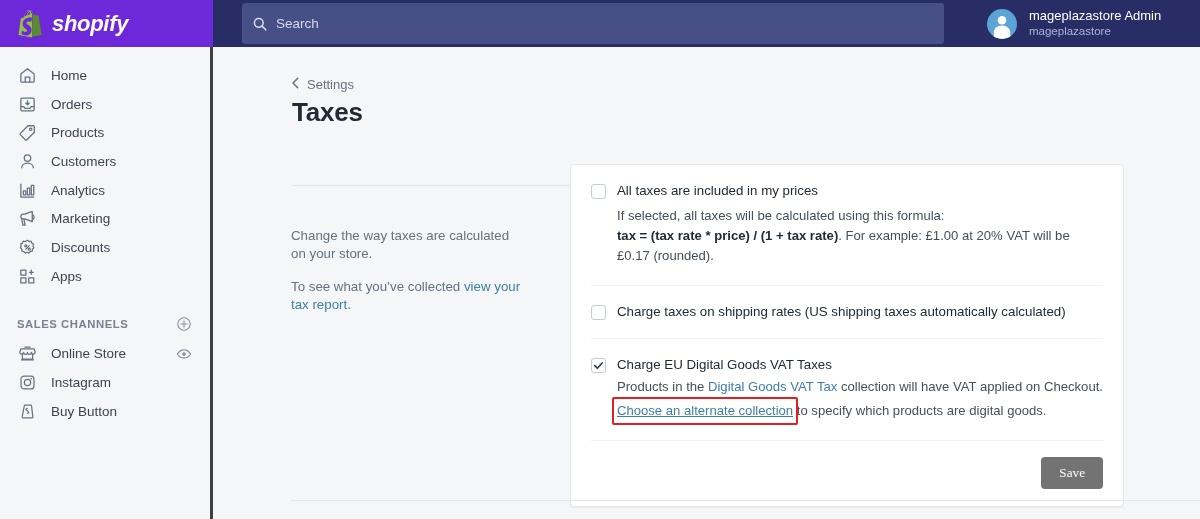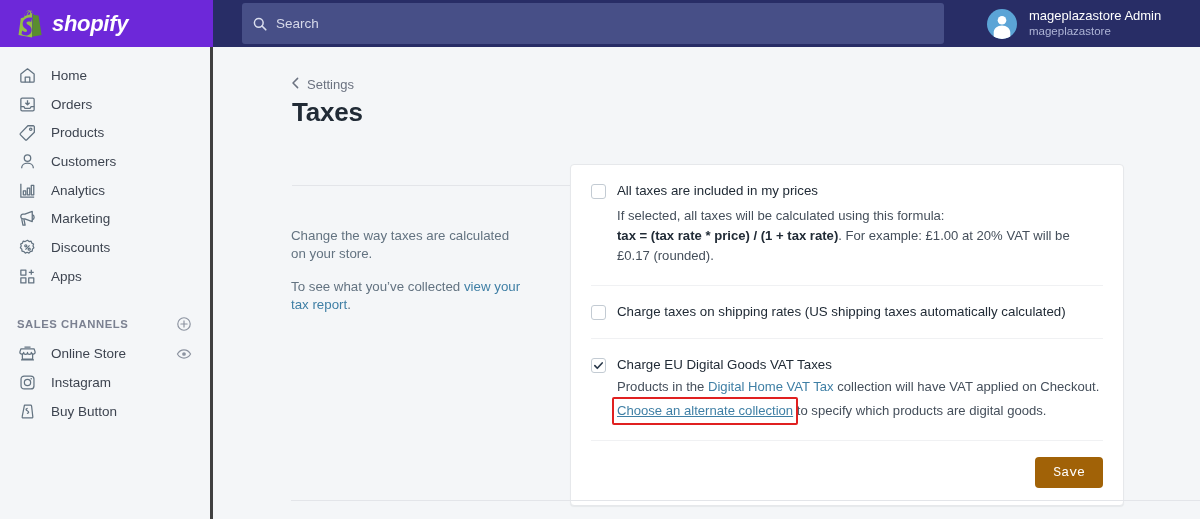--- a/index.html
+++ b/index.html
@@ -158,25 +158,25 @@
     width: calc(100% + 10px); height: calc(100% + 7px);
     border: 2px solid #e02020; border-radius: 2px;
     pointer-events: none;
   }
 
   .footer {
     padding: 16px 20px 17px 20px;
     display: flex; justify-content: flex-end;
   }
   .savebtn {
-    background: #a16207; color: #ffffff;
+    background: #737373; color: #ffffff;
     font-size: 13.2px;
     border: none; border-radius: 4px;
     padding: 8px 18px; cursor: default;
-    font-family: Liberation Mono, monospace;
+    font-family: Liberation Serif, serif;
   }
   .bottomrule {
     position: absolute; left: 78px; top: 453px;
     width: 909px; height: 1px; background: #e3e5e9;
   }
 </style>
 </head>
 <body>
 
 <div class="topbar">
@@ -401,21 +401,21 @@
     <div class="sect">
       <div class="ckrow">
         <span class="ckbox">
           <svg width="11" height="11" viewBox="0 0 12 12" fill="none" stroke="#2b3a4b" stroke-width="1.8" stroke-linecap="round" stroke-linejoin="round">
             <path d="M2 6.2 4.7 9 10 3.2"></path>
           </svg>
         </span>
         <span class="cklabel">Charge EU Digital Goods VAT Taxes</span>
       </div>
       <div class="sub2">
-        <span>Products in the </span><span class="lnk">Digital Home VAT Tax</span><span> collection will have VAT applied on Checkout.</span>
+        <span>Products in the </span><span class="lnk">Digital Goods VAT Tax</span><span> collection will have VAT applied on Checkout.</span>
       </div>
       <div class="sub2"><span class="hl-wrap"><span class="hl-link">Choose an alternate collection</span><span class="hl-box"></span></span><span> to specify which products are digital goods.</span></div>
     </div>
 
     <div class="divider"></div>
 
     <div class="footer">
       <button class="savebtn">Save</button>
     </div>
   </div>

